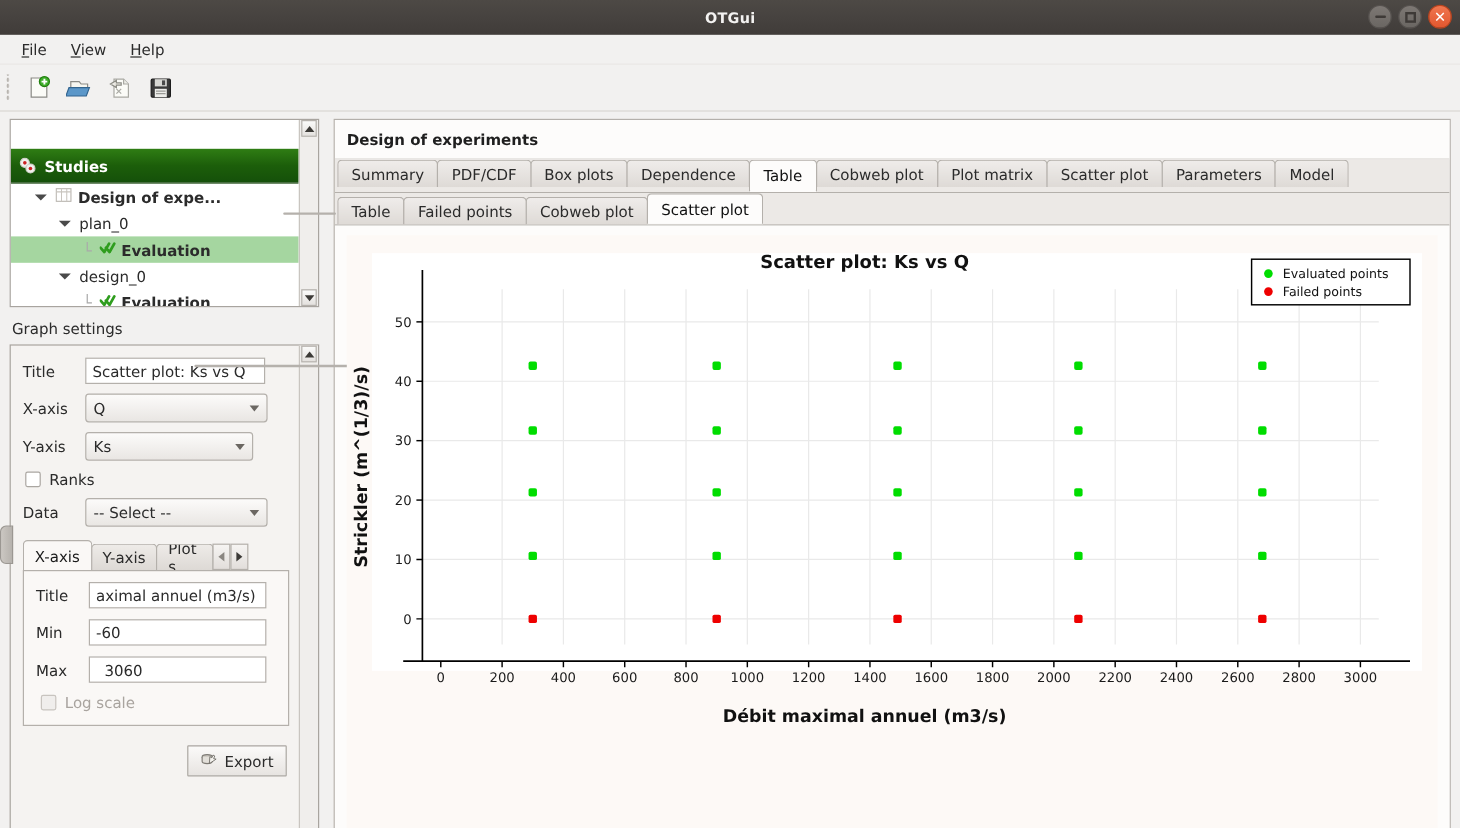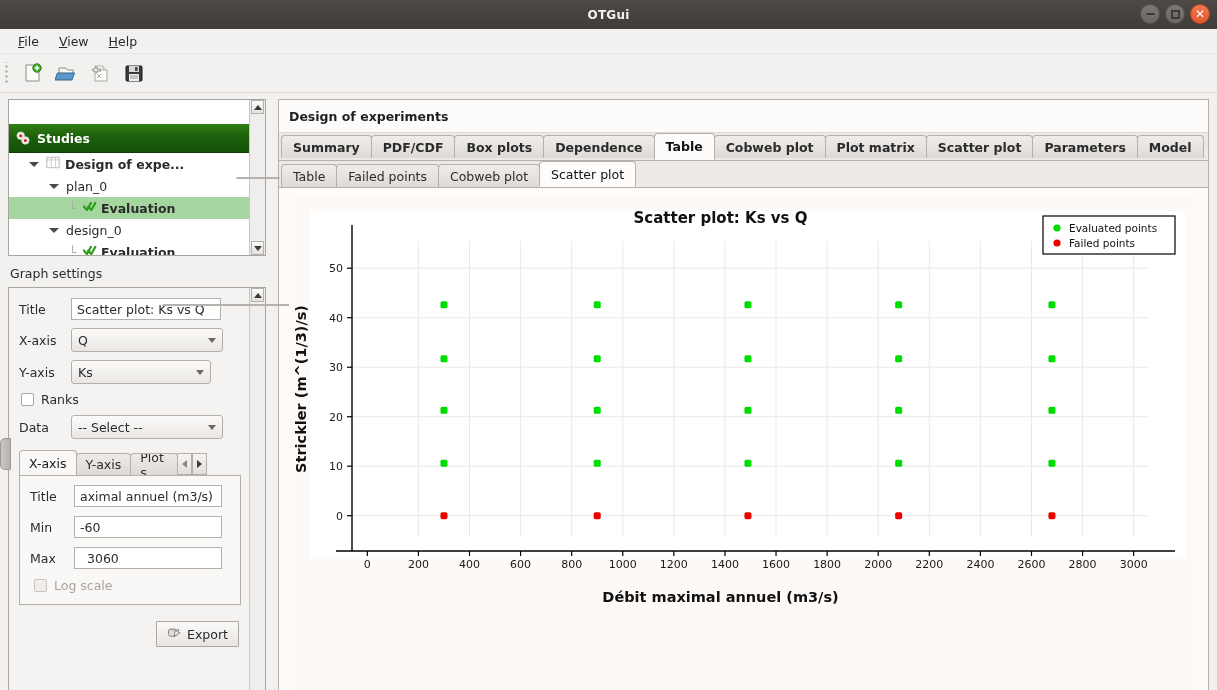--- a/index.html
+++ b/index.html
@@ -111,22 +111,22 @@
          border:1px solid #aba7a2;border-radius:1px;
          background:linear-gradient(180deg,#fbfaf9,#e7e4e1);font-size:12.5px;}
 
   .handle{position:absolute;left:-9px;top:150px;width:9px;height:30px;
           background:linear-gradient(90deg,#cbc7c2,#b6b2ad);border-radius:5px 0 0 5px;border:1px solid #9b9792;}
 
   
   .panel{flex:1;border:1px solid #b4b0ab;background:#fdfcfb;display:flex;flex-direction:column;overflow:hidden;}
   .panel-title{padding:9px 0 8px 10px;font-size:12.5px;font-weight:bold;color:#1f1f1f;
                border-bottom:1px solid #ddd9d5;background:#fdfcfb;}
-  .tabrow{display:flex;align-items:center;height:27px;padding-left:2px;background:#ece9e6;
-          border-bottom:1px solid #b4b0ab;font-weight:bold;}
+  .tabrow{display:flex;align-items:flex-start;height:27px;padding-left:2px;background:#ece9e6;
+          border-bottom:1px solid #b4b0ab;}
   .tab{height:23px;box-sizing:border-box;padding:0 11px;display:flex;align-items:center;
        font-size:12.5px;border:1px solid #b4b0ab;border-bottom:none;border-radius:4px 4px 0 0;
        background:linear-gradient(180deg,#efecea,#dedad6);margin-right:-1px;color:#2b2b2b;}
   .tab.active{background:#fdfcfb;height:27px;border-bottom:1px solid #fdfcfb;color:#111;z-index:2;}
   .tabrow2{display:flex;align-items:flex-end;height:26px;padding-left:2px;background:#ece9e6;
            border-bottom:1px solid #b4b0ab;}
   .tabrow2 .tab.active{background:#fdfcfb;height:26px;}
 
   .plotarea{flex:1;padding:8px 10px 10px 10px;background:#fdfcfb;display:flex;}
   .plotcard{flex:1;background:#fdf9f6;border:1px solid transparent;position:relative;}

